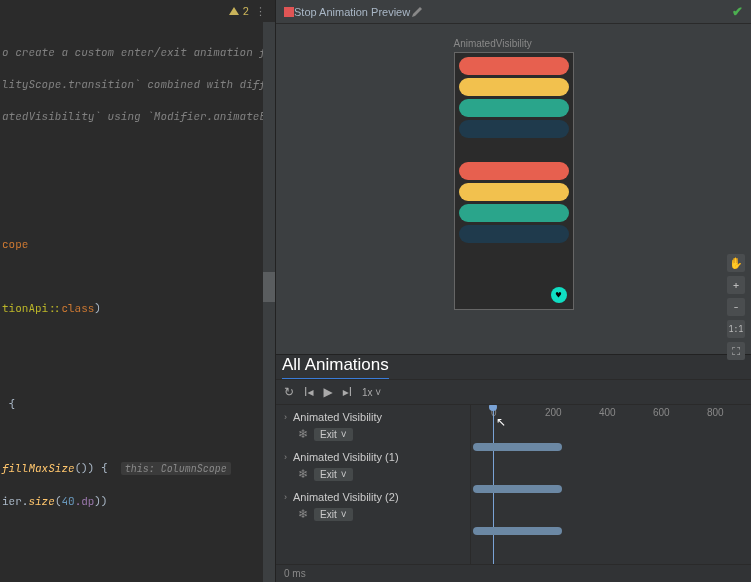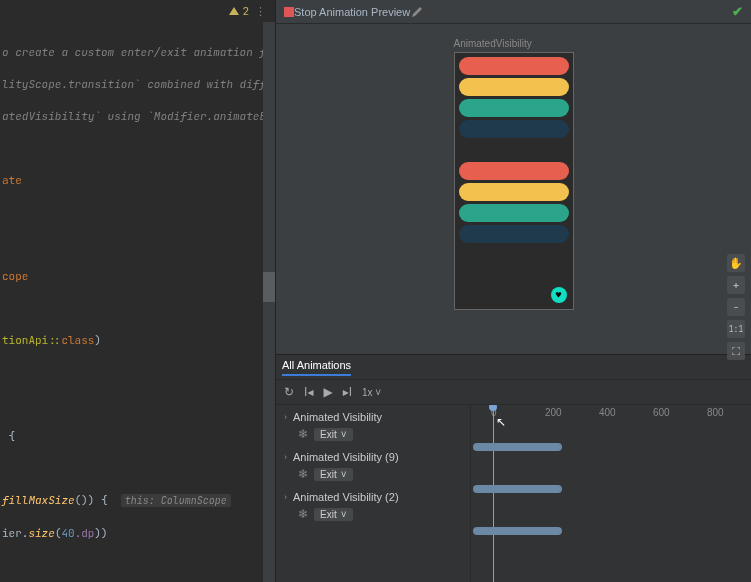--- a/index.html
+++ b/index.html
@@ -77,21 +77,21 @@
 }
 .tool-btn {
   width: 18px; height: 18px; background: #4a4d4f; color: #bbb;
   display: flex; align-items: center; justify-content: center; font-size: 11px;
   cursor: pointer; border-radius: 2px;
 }
 .anim-panel {
   height: 228px; background: #313335; border-top: 1px solid #222;
   display: flex; flex-direction: column; font-family: -apple-system, Segoe UI, sans-serif;
 }
-.anim-tabs { height: 24px; display: flex; align-items: center; padding: 0 6px; gap: 12px; font-size: 11px; }
+.anim-tabs { height: 24px; display: flex; align-items: center; padding: 0 6px; gap: 12px; font-size: 17px; }
 .tab-active { color: #fff; border-bottom: 2px solid #3a7cd8; padding-bottom: 3px; }
 .anim-controls {
   height: 26px; display: flex; align-items: center; padding: 0 8px; gap: 10px;
   border-top: 1px solid #2a2a2a; border-bottom: 1px solid #2a2a2a;
 }
 .ctrl-ic { color: #aaa; cursor: pointer; font-size: 12px; }
 .speed { font-size: 10px; color: #aaa; }
 .timeline-area { flex: 1; display: flex; }
 .track-labels {
   width: 195px; border-right: 1px solid #2a2a2a;
@@ -142,21 +142,20 @@
       <span class="warn-icon"></span>
       <span>2</span>
     </span>
     <span class="menu-dots">⋮</span>
   </div>
   <div class="code">
 <div class="line cm">o create a custom enter/exit animation for children o</div>
 <div class="line cm">lityScope.transition` combined with different `Enter</div>
 <div class="line cm">atedVisibility` using `Modifier.animateEnterExit`.</div>
 <div class="line"> </div>
-<div class="line kw">ate</div>
 <div class="line"> </div>
 <div class="line"> </div>
 <div class="line kw">cope</div>
 <div class="line"> </div>
 <div class="line"><span class="ann">tionApi::</span><span class="kw">class</span><span>)</span></div>
 <div class="line"> </div>
 <div class="line"> </div>
 <div class="line"> <span>{</span></div>
 <div class="line"> </div>
 <div class="line"><span class="fn">fillMaxSize</span>()) {  <span class="hint">this: ColumnScope</span></div>
@@ -243,21 +242,21 @@
       <span>Animated Visibility</span>
     </div>
     <div class="track-sub">
       <span class="freeze-ic">❄</span>
       <span class="exit-combo">Exit <span>˅</span></span>
     </div>
           </div>
           <div class="track-row">
     <div class="track-title">
       <span class="chev">›</span>
-      <span>Animated Visibility (9)</span>
+      <span>Animated Visibility (1)</span>
     </div>
     <div class="track-sub">
       <span class="freeze-ic">❄</span>
       <span class="exit-combo">Exit <span>˅</span></span>
     </div>
           </div>
           <div class="track-row">
     <div class="track-title">
       <span class="chev">›</span>
       <span>Animated Visibility (2)</span>
@@ -285,14 +284,17 @@
             </div>
             <div class="track-bar-row">
               <div class="anim-bar" style="margin-left: 2px; width: 89.37px;"></div>
             </div>
             <div class="track-bar-row">
               <div class="anim-bar" style="margin-left: 2px; width: 89.37px;"></div>
             </div>
           </div>
       </div>
     </div>
+    <div class="footer">
+      <span>0 ms</span>
+    </div>
   </div>
 </div>
 
 </body></html>

